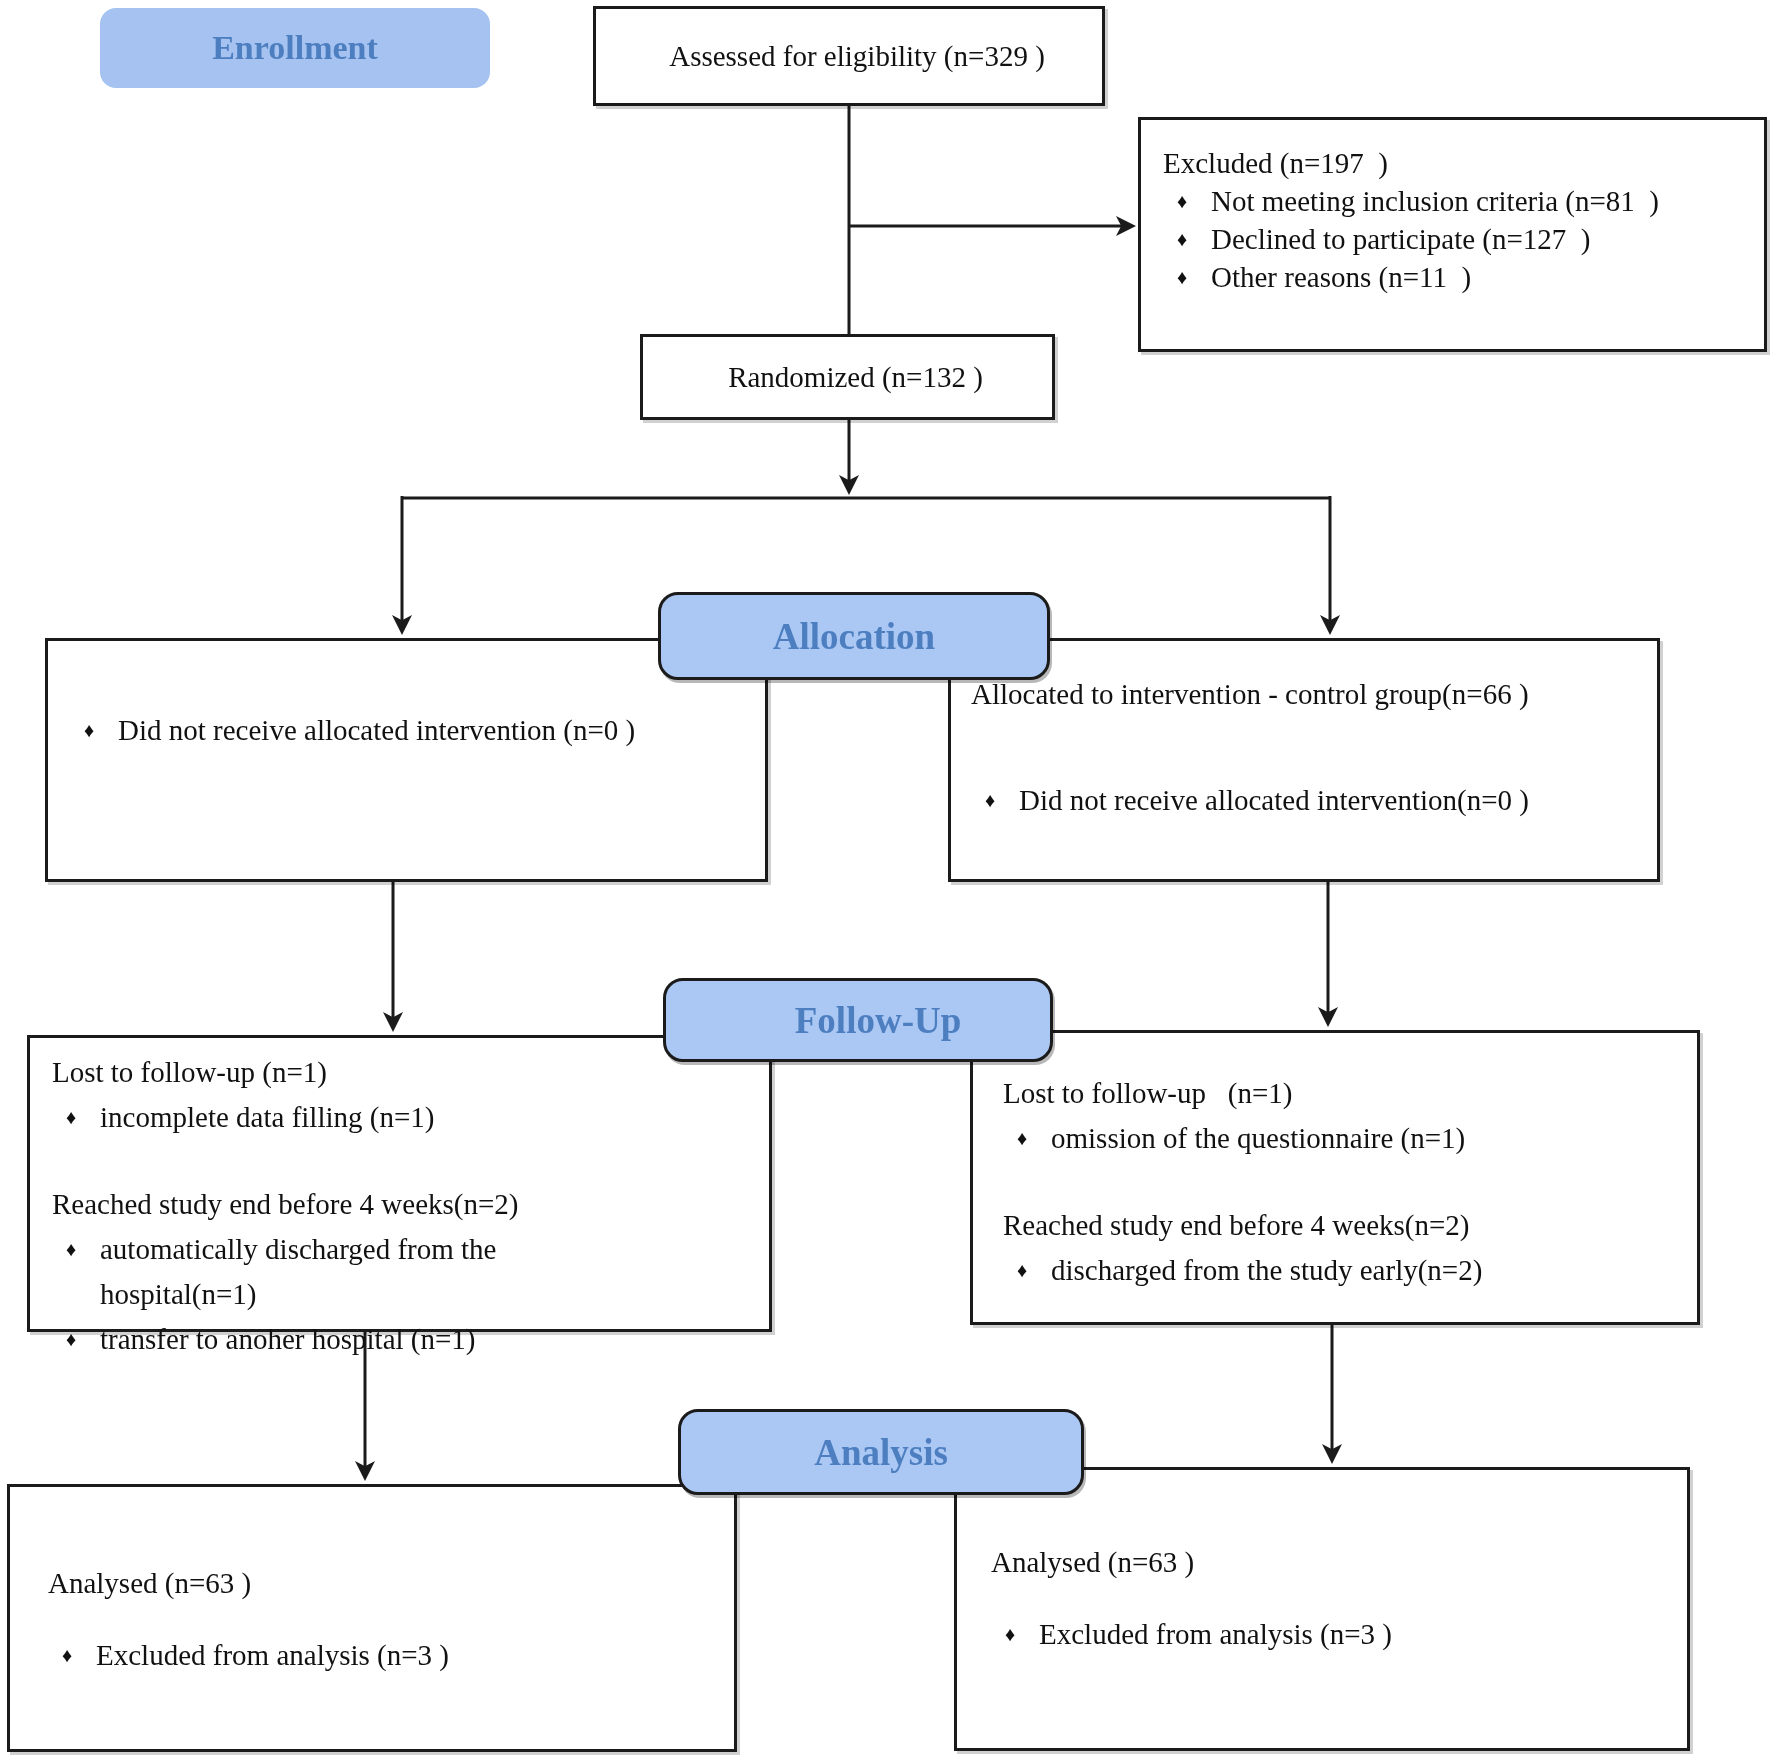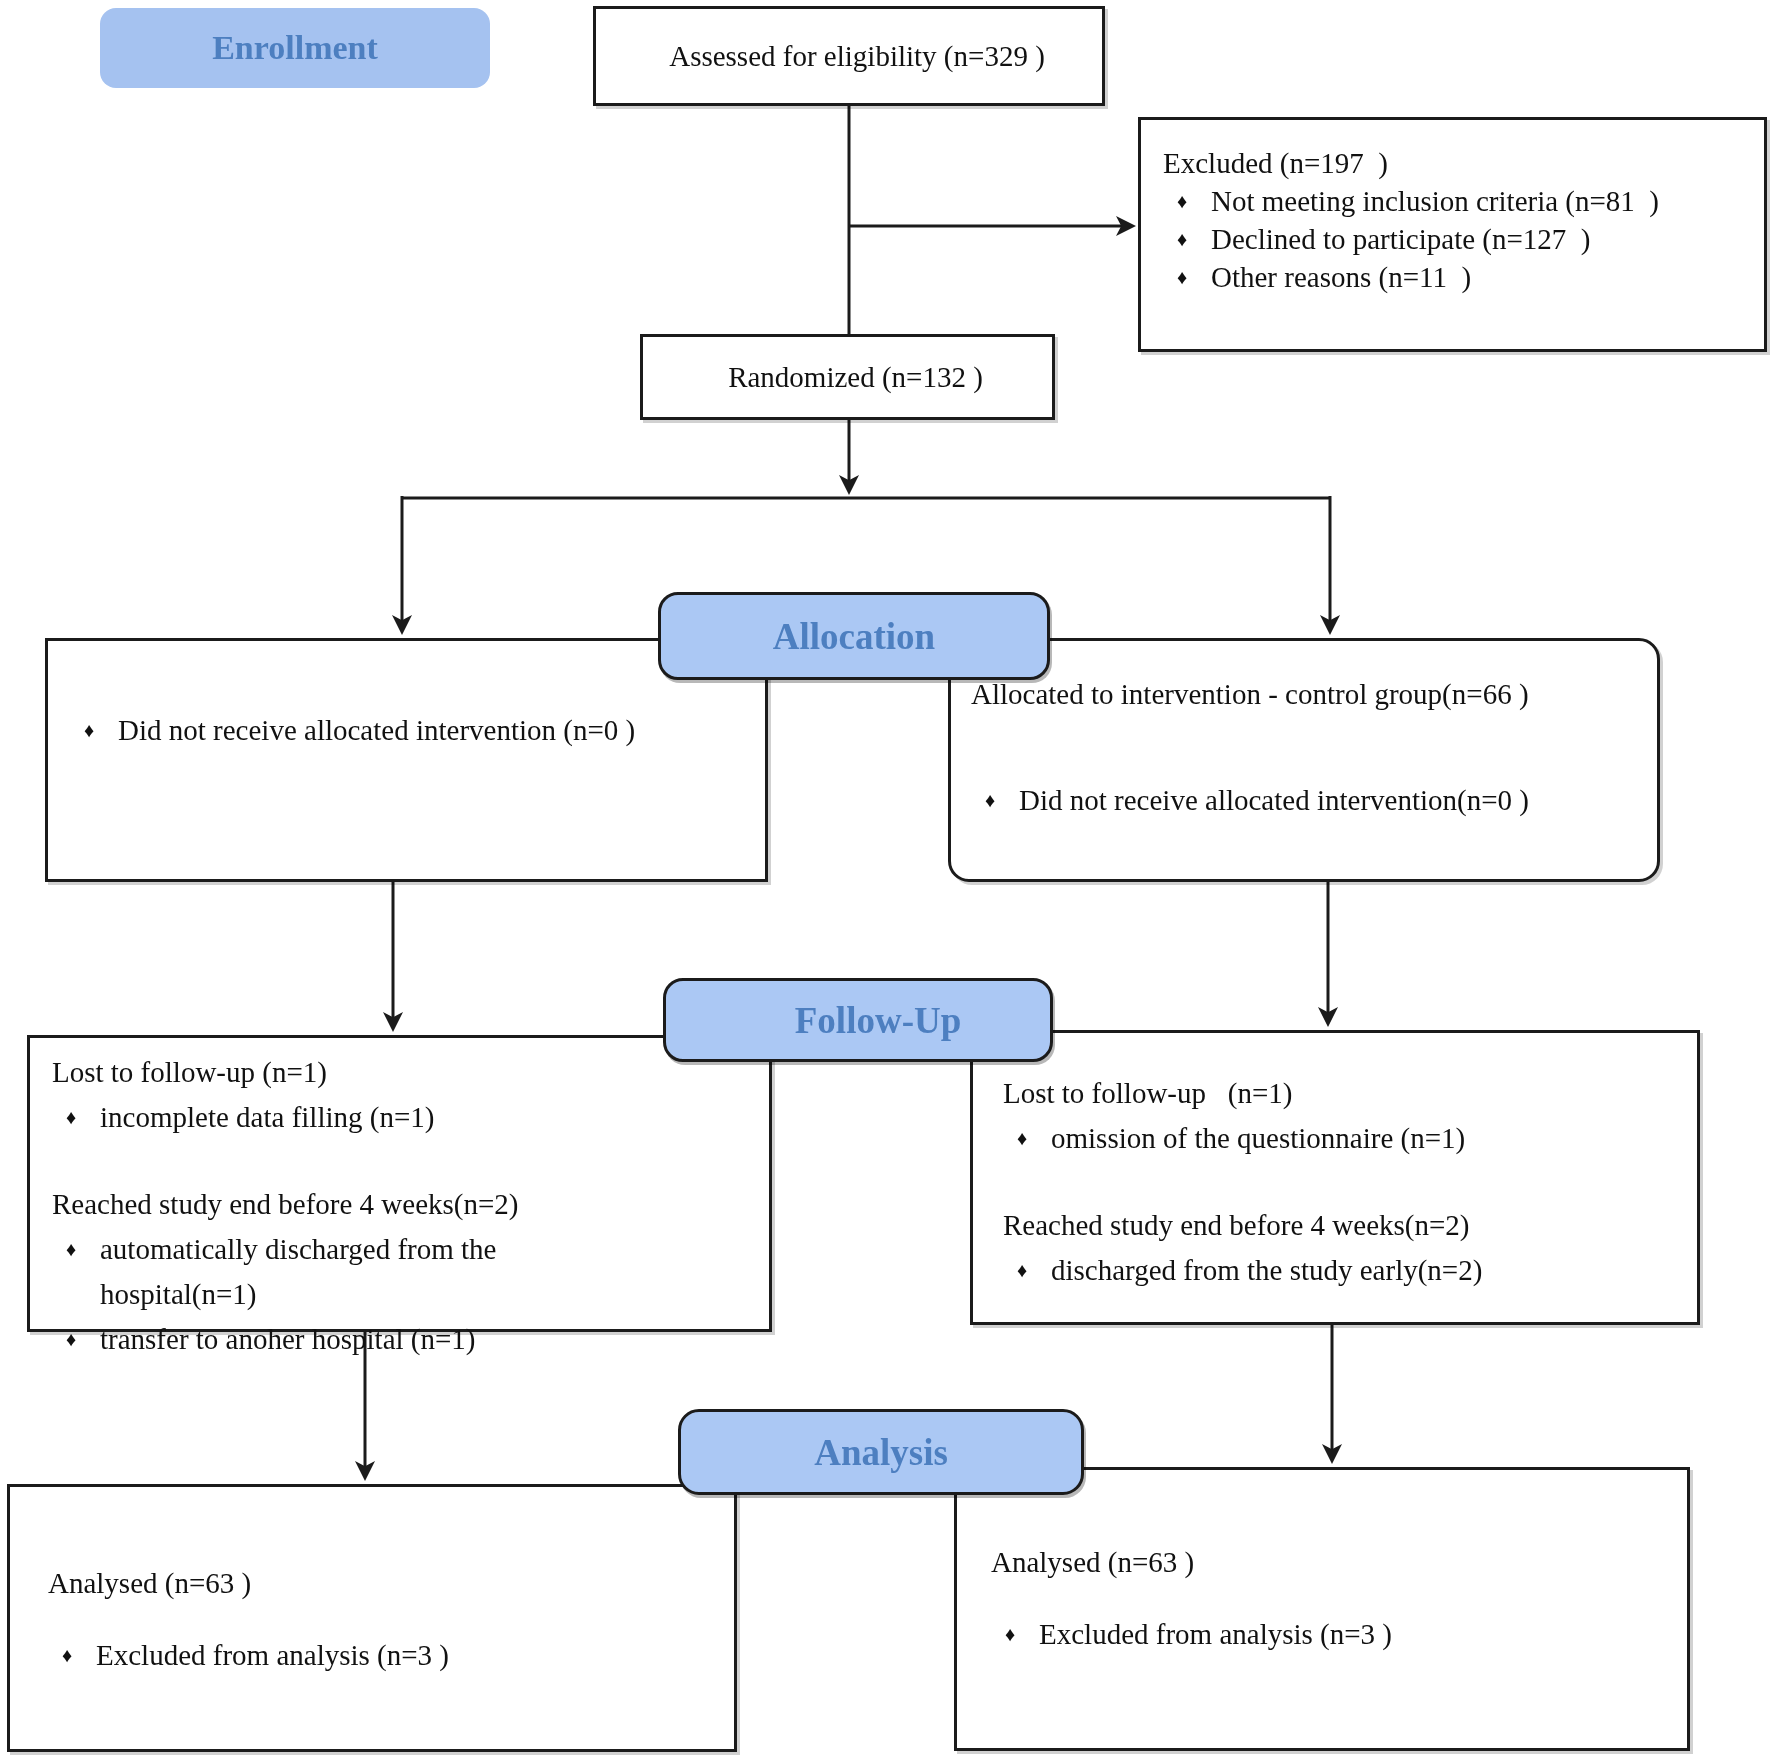--- a/index.html
+++ b/index.html
@@ -63,28 +63,28 @@
   .diamond{flex:0 0 34px;margin-left:14px;font-size:20px;line-height:inherit;}
   .bullet .txt{flex:1;}
 
   
   #label-enrollment{left:100px;top:8px;width:390px;height:80px;}
   #box-assessed{left:593px;top:6px;width:512px;height:100px;}
   #box-excluded{left:1138px;top:117px;width:629px;height:235px;padding:24px 14px 0 22px;line-height:38px;}
   #box-randomized{left:640px;top:334px;width:415px;height:86px;}
   #label-allocation{left:658px;top:592px;width:392px;height:88px;text-align:center;}
   #box-alloc-left{left:45px;top:638px;width:723px;height:244px;padding:26px 14px 0 22px;line-height:46px;}
-  #box-alloc-right{left:948px;top:638px;width:712px;height:244px;padding:30px 14px 0 20px;line-height:46px;border-radius:21px;}
+  #box-alloc-right{left:948px;top:638px;width:712px;height:244px;padding:30px 14px 0 20px;line-height:46px;}
   #box-alloc-left .bullet{margin-top:40px;}
   #box-alloc-right .bullet{margin-top:60px;}
   #label-followup{left:663px;top:978px;width:390px;height:84px;padding-left:40px;}
   #box-fu-left{left:27px;top:1035px;width:745px;height:297px;padding:12px 12px 0 22px;line-height:45px;}
   #box-fu-right{left:970px;top:1030px;width:730px;height:295px;padding:38px 12px 0 30px;line-height:45px;}
   .section2{margin-top:42px;}
-  #label-analysis{left:678px;top:1409px;width:406px;height:86px;border-radius:21px;}
+  #label-analysis{left:678px;top:1409px;width:406px;height:86px;}
   #box-ana-left{left:7px;top:1484px;width:730px;height:268px;padding:74px 12px 0 38px;}
   #box-ana-right{left:954px;top:1467px;width:736px;height:284px;padding:70px 12px 0 34px;}
   #box-ana-left .bullet{margin-top:28px;}
   #box-ana-right .bullet{margin-top:28px;}
 </style>
 </head>
 <body>
 
 <div class="canvas">
 

